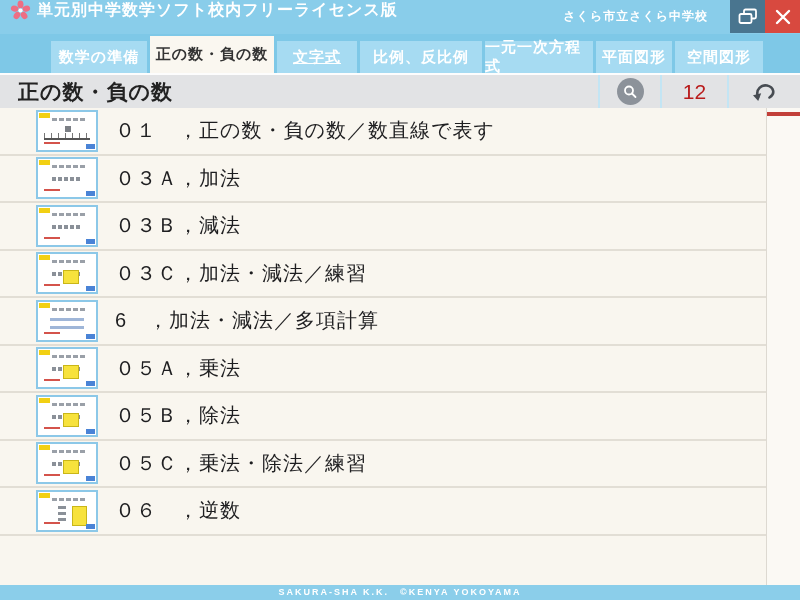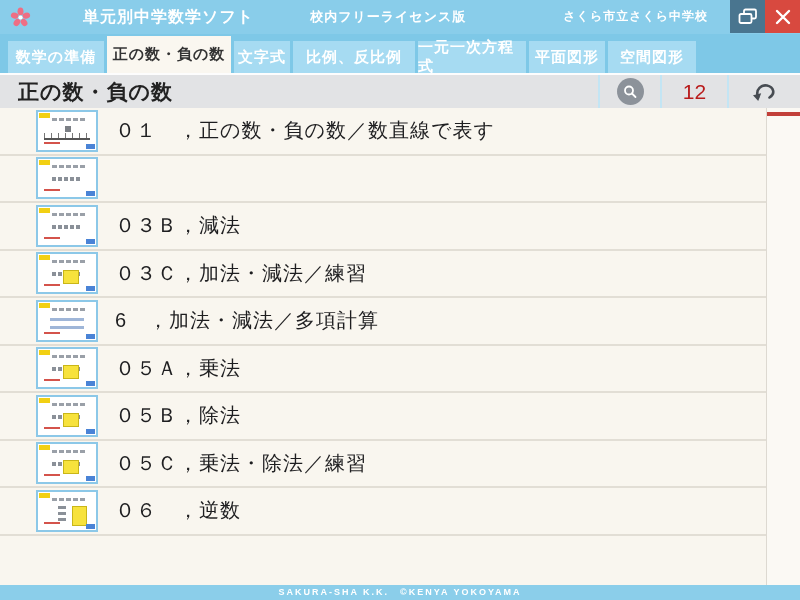--- a/index.html
+++ b/index.html
@@ -6,36 +6,36 @@
     --bg:#7EC8E7; --titlebar:#89CDEA; --tab:#A6DBF2; --tab-active:#FAF7F0;
     --header:#E2E3E5; --row:#F9F6EF; --row-border:#E2DED5; --footer:#8BCEEA;
     --close:#D8493F; --restore:#49758F; --scroll-thumb:#C2403A; --track:#FBF9F4;
     --text-dark:#1E1E20; --cell-border:#C3E5F4; --thumb-border:#8CC8E8;
   }
   *{margin:0;padding:0;box-sizing:border-box;font-family:"Liberation Sans","DejaVu Sans",sans-serif;}
   html,body{width:800px;height:600px;overflow:hidden;}
   body{background:var(--bg);position:relative;}
 
   
-  .titlebar{height:34px;background:var(--titlebar);display:flex;align-items:center;padding-left:10px;position:relative;gap:46px;}
+  .titlebar{height:34px;background:var(--titlebar);display:flex;align-items:flex-start;padding-left:10px;position:relative;}
   .app-icon{width:21px;height:21px;margin-right:6px;flex:0 0 auto;}
   .app-title{color:#fff;font-size:16px;font-weight:bold;letter-spacing:1px;}
-  .app-subtitle{color:#fff;font-size:13px;font-weight:bold;margin-left:10px;letter-spacing:1px;}
+  .app-subtitle{color:#fff;font-size:16px;font-weight:bold;margin-left:0;letter-spacing:1px;}
   .school{color:#fff;font-size:12px;font-weight:bold;letter-spacing:1px;position:absolute;right:92px;top:8px;}
   .winbtn{position:absolute;top:0;width:35px;height:33px;display:flex;align-items:center;justify-content:center;cursor:pointer;}
   .btn-restore{right:35px;background:var(--restore);}
   .btn-close{right:0;background:var(--close);}
 
   
-  .tabbar{height:39px;background:var(--bg);display:flex;align-items:flex-end;padding-left:8px;}
+  .tabbar{height:39px;background:var(--bg);display:flex;align-items:flex-end;padding-left:8px;margin-left:43px;}
   .tab{height:32px;background:var(--tab);color:#fff;font-size:15px;font-weight:bold;
        display:flex;align-items:center;justify-content:center;margin-right:3px;cursor:pointer;letter-spacing:1px;}
   .tab:nth-child(1){width:96px;}
   .tab:nth-child(2){width:124px;}
-  .tab:nth-child(3){width:56px;}
+  .tab:nth-child(3){width:80px;text-decoration:underline;}
   .tab:nth-child(4){width:122px;}
   .tab:nth-child(5){width:108px;}
   .tab:nth-child(6){width:76px;}
   .tab:nth-child(7){width:88px;}
   .tab.active{height:37px;background:var(--tab-active);color:#333;}
 
   
   .headerbar{height:35px;background:var(--header);border-top:2px solid #FDFDFD;display:flex;align-items:stretch;}
   .hd-title{flex:1;display:flex;align-items:center;padding-left:18px;font-size:21px;font-weight:bold;color:#222;letter-spacing:1px;}
   .hd-cell{display:flex;align-items:center;justify-content:center;border-left:2px solid var(--cell-border);}
@@ -148,20 +148,21 @@
       <span class="row-label">０１　，正の数・負の数／数直線で表す</span>
     </div>
     <div class="row">
       <div class="thumb t-formula">
           <i class="tag"></i>
           <i class="tline"></i>
           <i class="mid"></i>
           <i class="red"></i>
           <i class="chip"></i>
         </div>
+      <span class="row-label">０３Ａ，加法</span>
     </div>
     <div class="row">
       <div class="thumb t-formula">
           <i class="tag"></i>
           <i class="tline"></i>
           <i class="mid"></i>
           <i class="red"></i>
           <i class="chip"></i>
         </div>
       <span class="row-label">０３Ｂ，減法</span>

